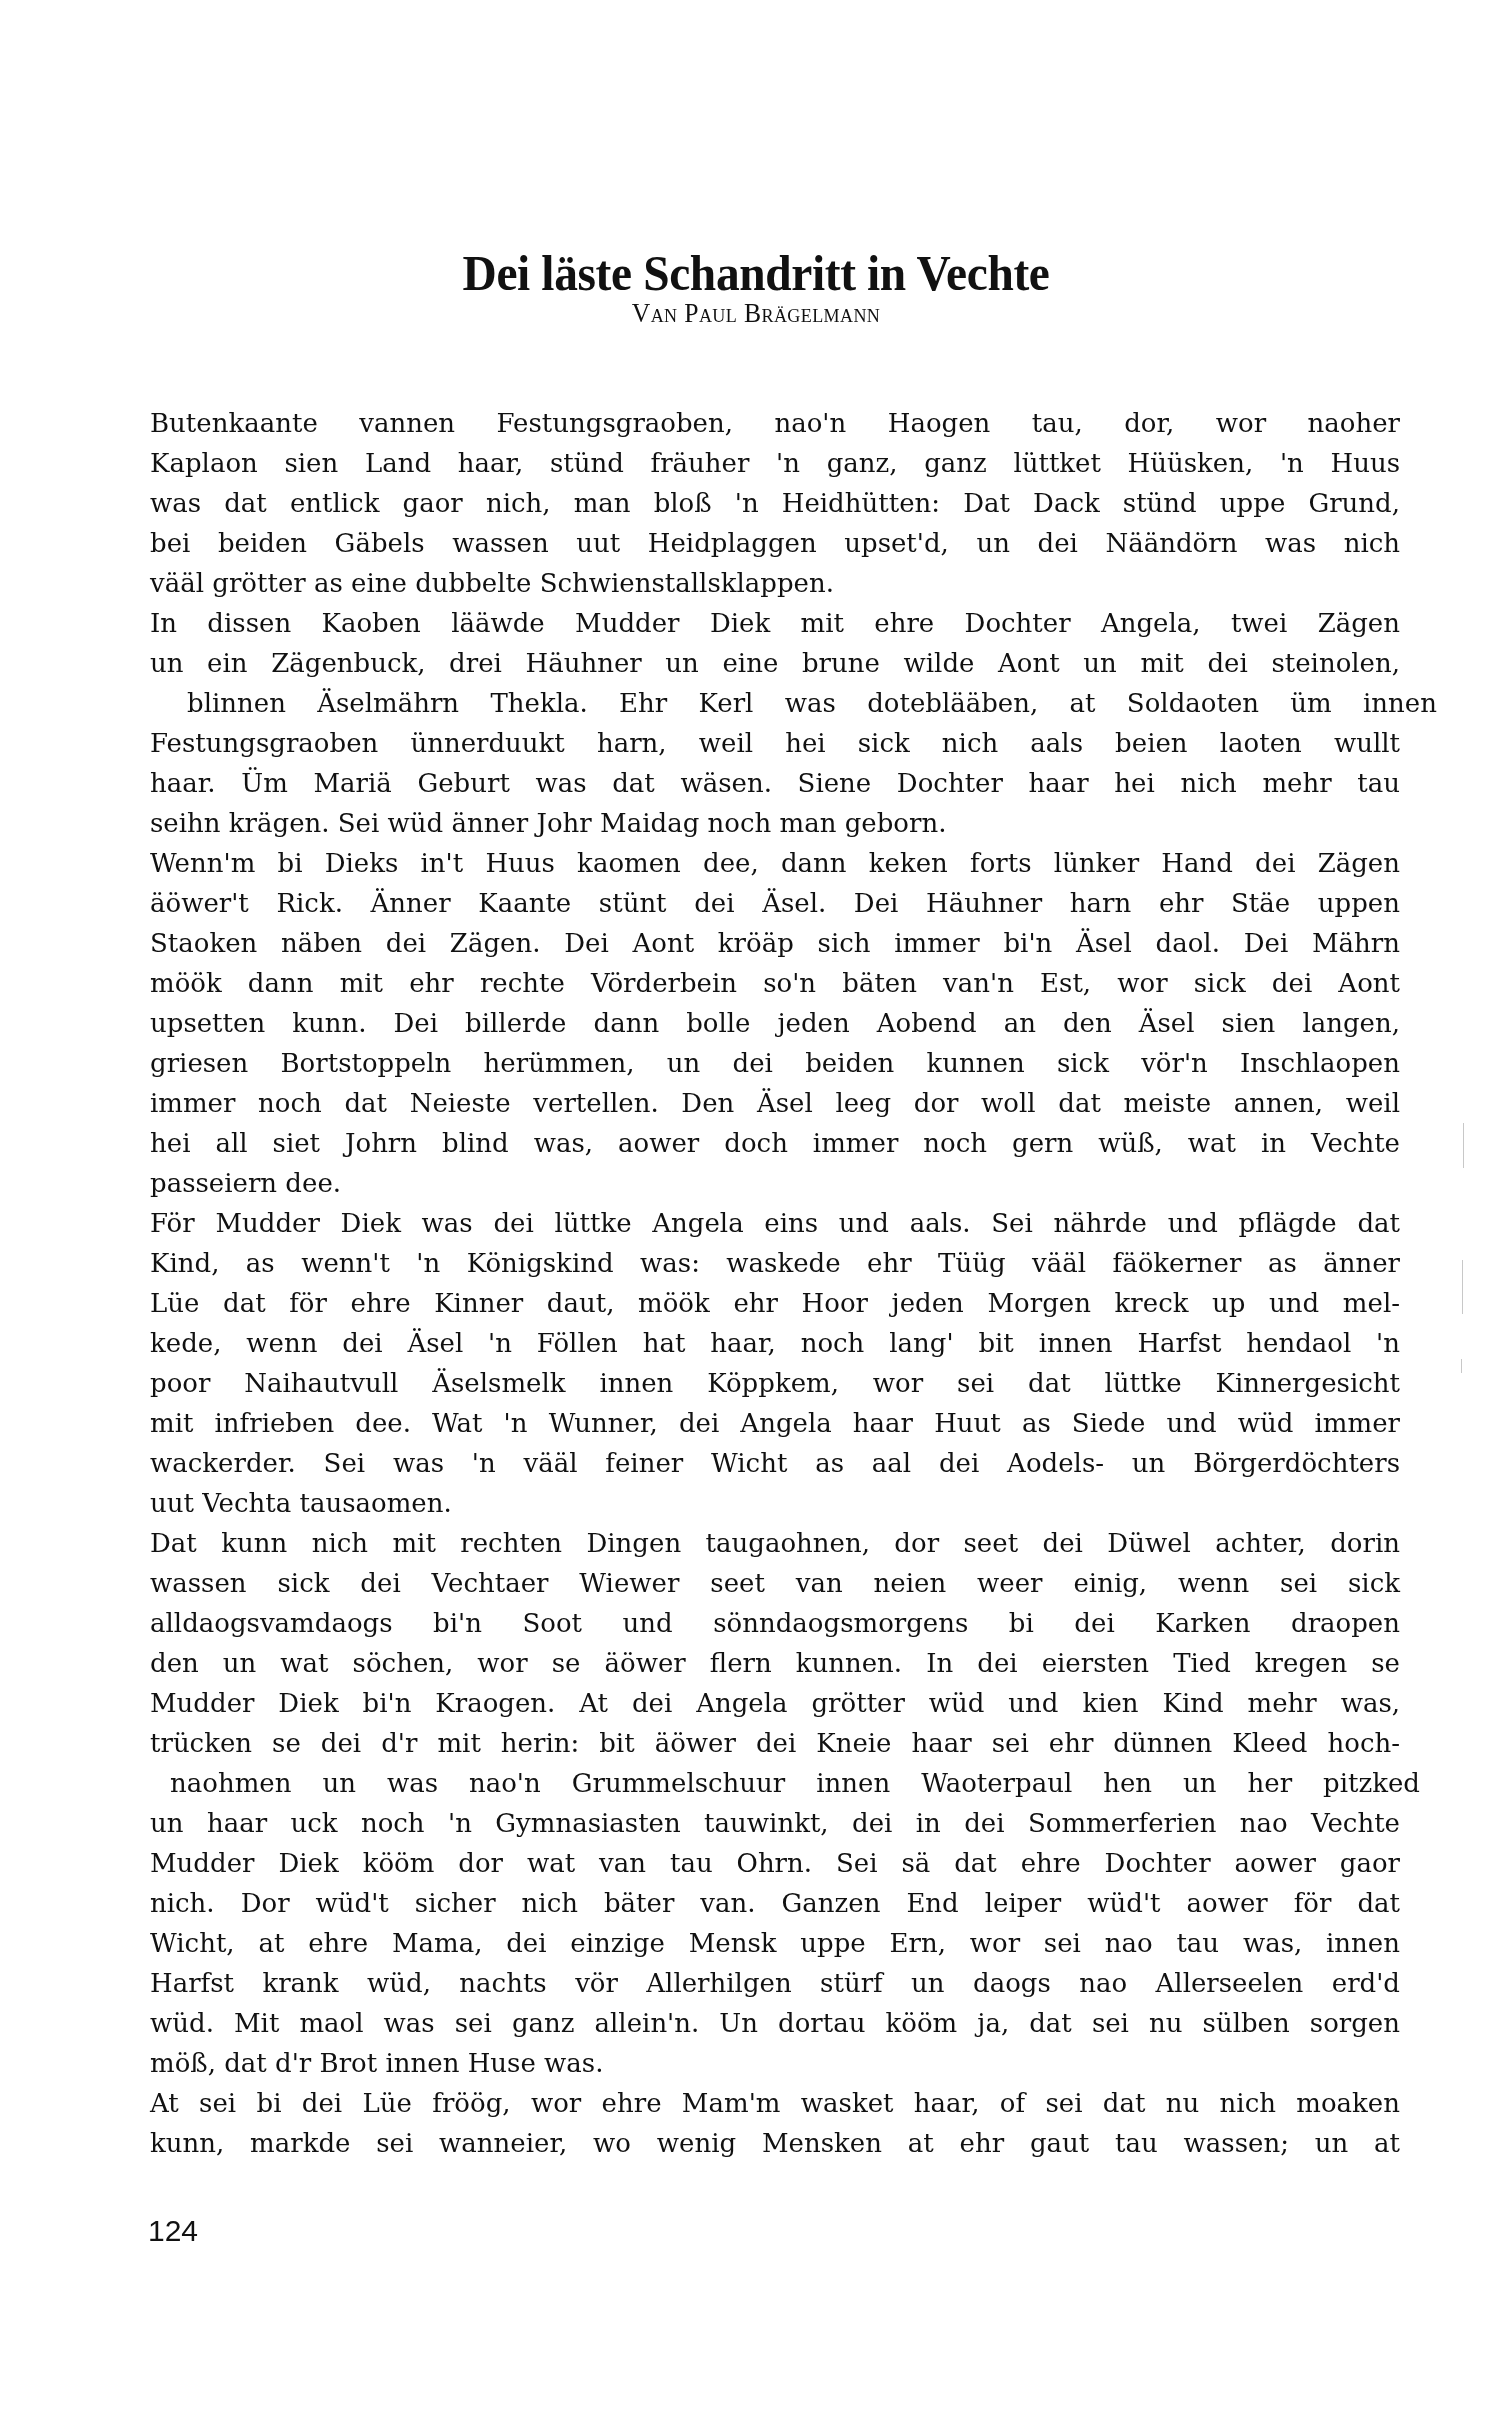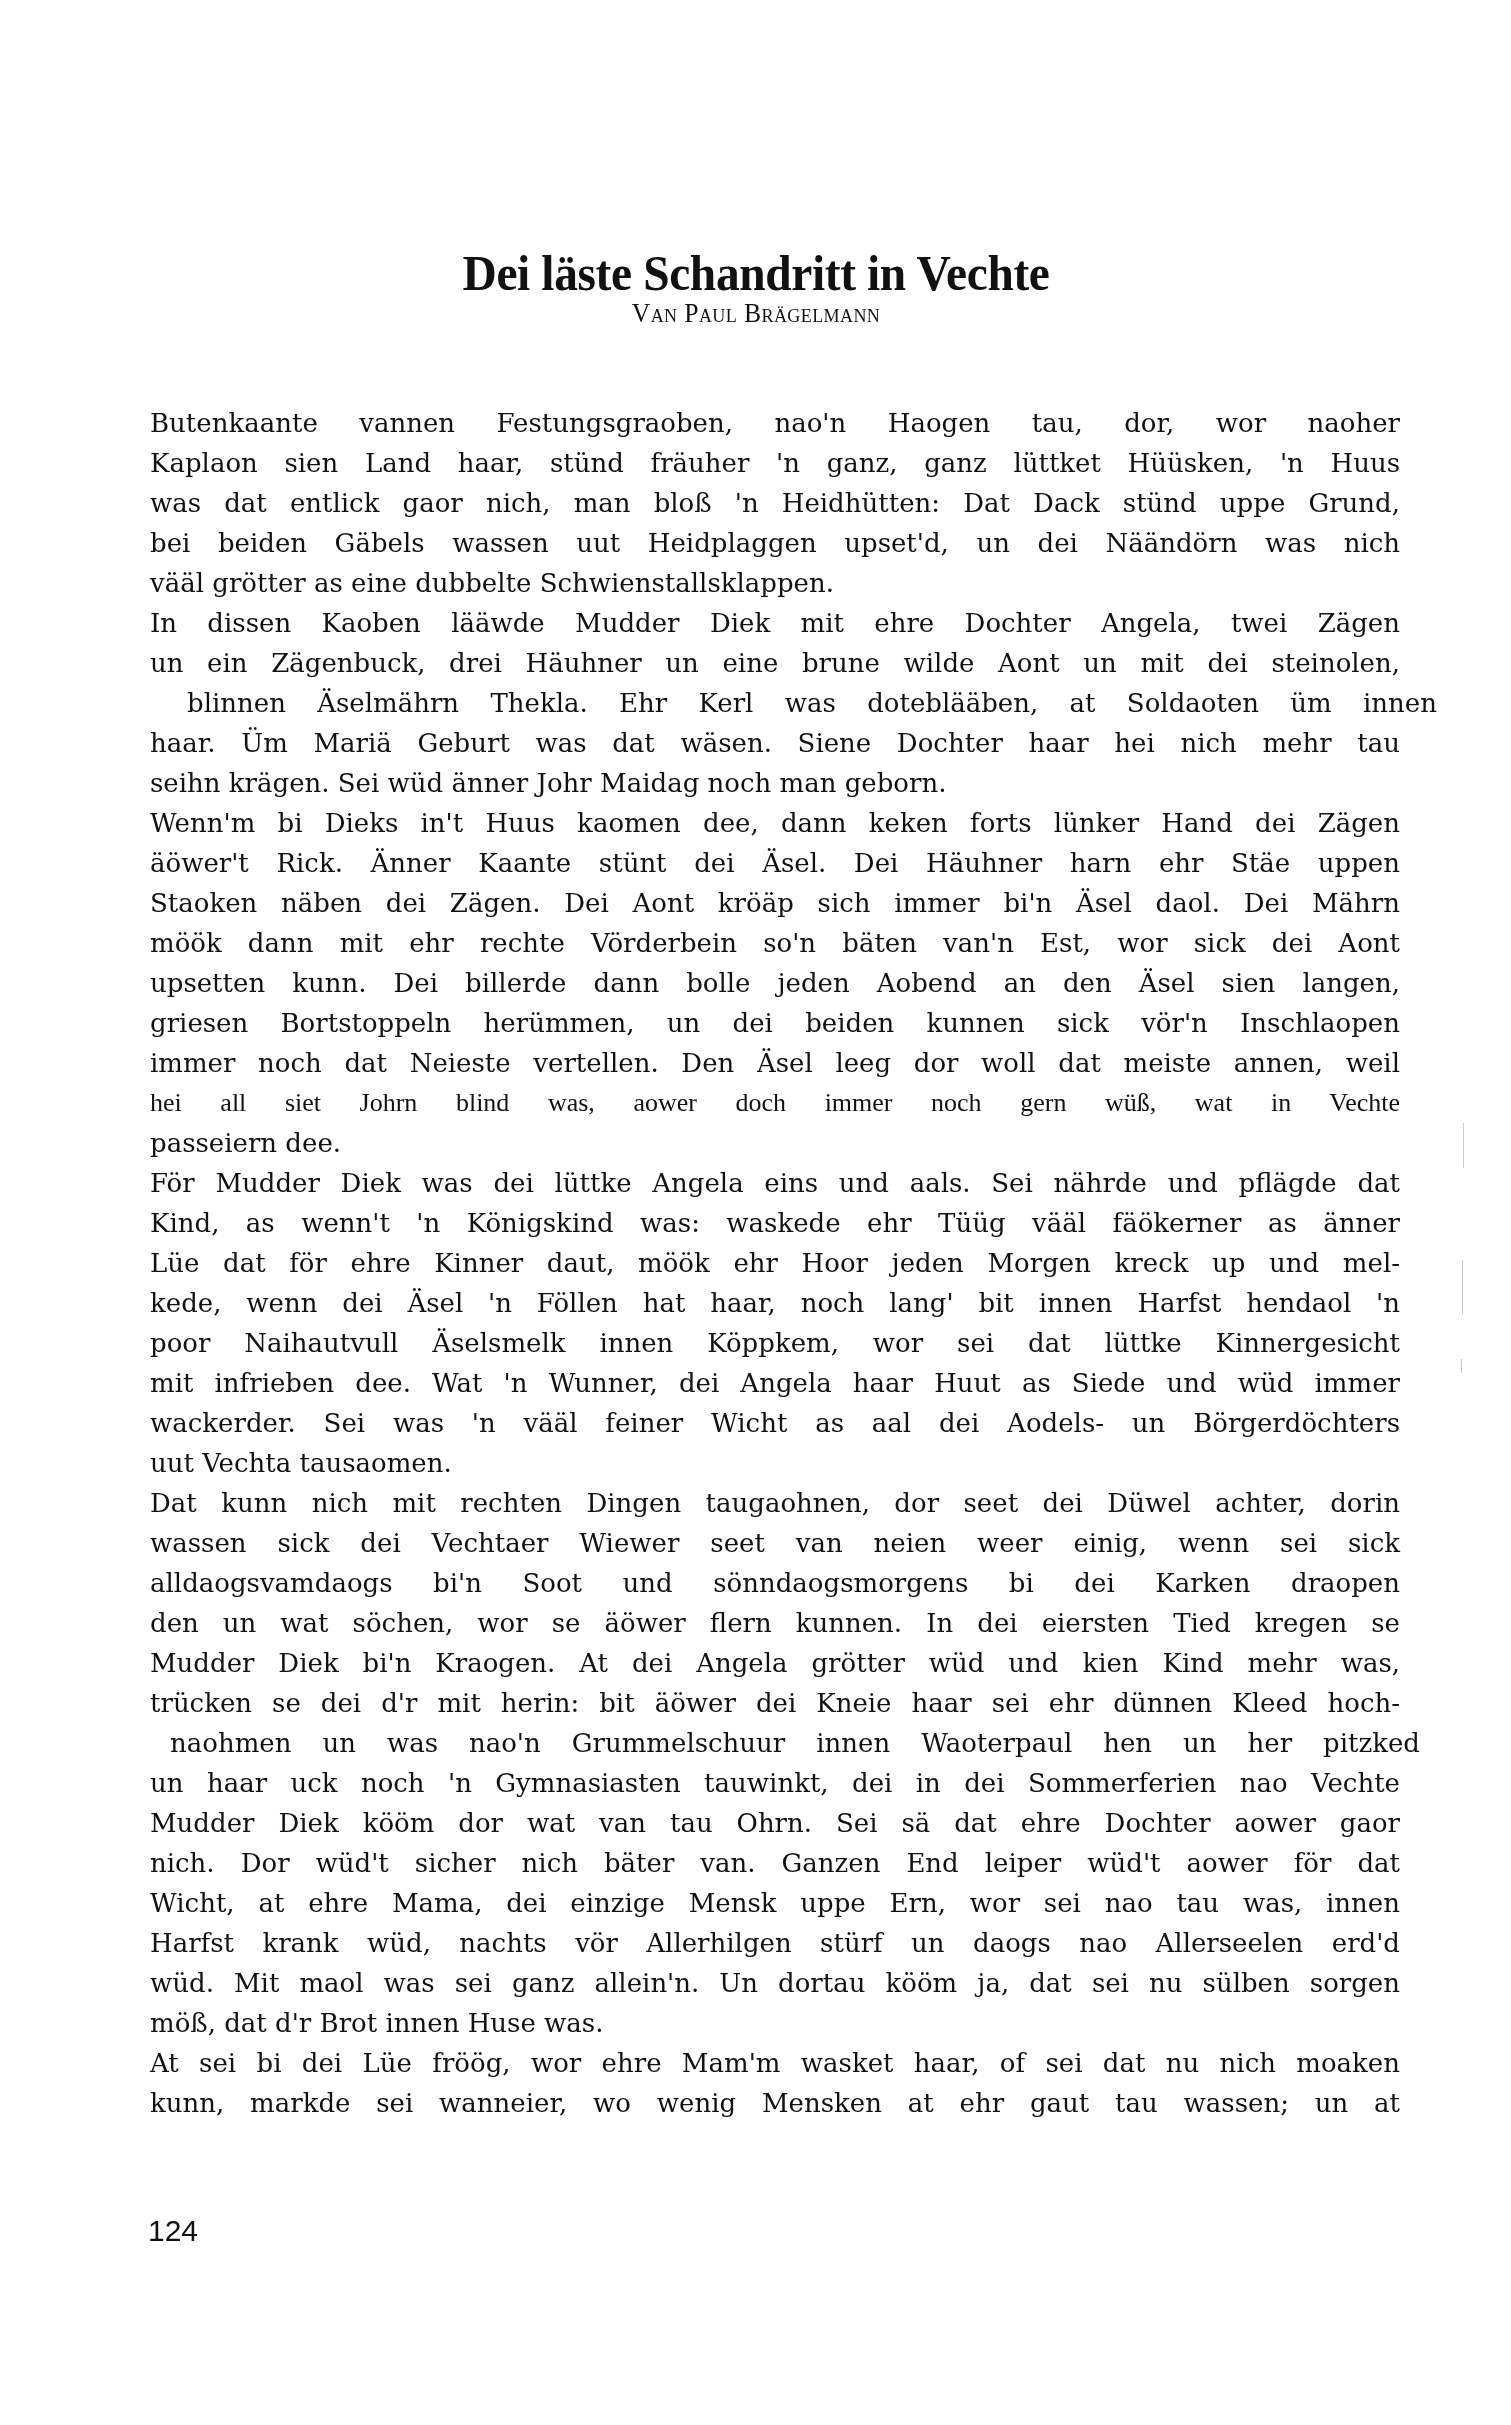--- a/index.html
+++ b/index.html
@@ -49,32 +49,33 @@
         <span class="line" style="display: block; width: 1250px;">Butenkaante vannen Festungsgraoben, nao'n Haogen tau, dor, wor naoher</span>
         <span class="line" style="display: block; width: 1250px;">Kaplaon sien Land haar, stünd fräuher 'n ganz, ganz lüttket Hüüsken, 'n Huus</span>
         <span class="line" style="display: block; width: 1250px;">was dat entlick gaor nich, man bloß 'n Heidhütten: Dat Dack stünd uppe Grund,</span>
         <span class="line" style="display: block; width: 1250px;">bei beiden Gäbels wassen uut Heidplaggen upset'd, un dei Näändörn was nich</span>
         <span class="line last" style="display: block; width: 1250px;">vääl grötter as eine dubbelte Schwienstallsklappen.</span>
       </div>
       <div class="paragraph">
         <span class="line" style="display: block; width: 1250px;">In dissen Kaoben lääwde Mudder Diek mit ehre Dochter Angela, twei Zägen</span>
         <span class="line" style="display: block; width: 1250px;">un ein Zägenbuck, drei Häuhner un eine brune wilde Aont un mit dei steinolen,</span>
         <span class="line" style="display: block; width: 1250px; margin-left: 37px;">blinnen Äselmährn Thekla. Ehr Kerl was doteblääben, at Soldaoten üm innen</span>
+        <span class="line" style="display: block; width: 1250px;">Festungsgraoben ünnerduukt harn, weil hei sick nich aals beien laoten wullt</span>
         <span class="line" style="display: block; width: 1250px;">haar. Üm Mariä Geburt was dat wäsen. Siene Dochter haar hei nich mehr tau</span>
         <span class="line last" style="display: block; width: 1250px;">seihn krägen. Sei wüd änner Johr Maidag noch man geborn.</span>
       </div>
       <div class="paragraph">
         <span class="line" style="display: block; width: 1250px;">Wenn'm bi Dieks in't Huus kaomen dee, dann keken forts lünker Hand dei Zägen</span>
         <span class="line" style="display: block; width: 1250px;">äöwer't Rick. Änner Kaante stünt dei Äsel. Dei Häuhner harn ehr Stäe uppen</span>
         <span class="line" style="display: block; width: 1250px;">Staoken näben dei Zägen. Dei Aont kröäp sich immer bi'n Äsel daol. Dei Mährn</span>
         <span class="line" style="display: block; width: 1250px;">möök dann mit ehr rechte Vörderbein so'n bäten van'n Est, wor sick dei Aont</span>
         <span class="line" style="display: block; width: 1250px;">upsetten kunn. Dei billerde dann bolle jeden Aobend an den Äsel sien langen,</span>
         <span class="line" style="display: block; width: 1250px;">griesen Bortstoppeln herümmen, un dei beiden kunnen sick vör'n Inschlaopen</span>
         <span class="line" style="display: block; width: 1250px;">immer noch dat Neieste vertellen. Den Äsel leeg dor woll dat meiste annen, weil</span>
-        <span class="line" style="display: block; width: 1250px; font-family: Liberation Serif, serif;">hei all siet Johrn blind was, aower doch immer noch gern wüß, wat in Vechte</span>
+        <span class="line" style="display: block; width: 1250px;">hei all siet Johrn blind was, aower doch immer noch gern wüß, wat in Vechte</span>
         <span class="line last" style="display: block; width: 1250px;">passeiern dee.</span>
       </div>
       <div class="paragraph">
         <span class="line" style="display: block; width: 1250px;">För Mudder Diek was dei lüttke Angela eins und aals. Sei nährde und pflägde dat</span>
         <span class="line" style="display: block; width: 1250px;">Kind, as wenn't 'n Königskind was: waskede ehr Tüüg vääl fäökerner as änner</span>
         <span class="line" style="display: block; width: 1250px;">Lüe dat för ehre Kinner daut, möök ehr Hoor jeden Morgen kreck up und mel-</span>
         <span class="line" style="display: block; width: 1250px;">kede, wenn dei Äsel 'n Föllen hat haar, noch lang' bit innen Harfst hendaol 'n</span>
         <span class="line" style="display: block; width: 1250px;">poor Naihautvull Äselsmelk innen Köppkem, wor sei dat lüttke Kinnergesicht</span>
         <span class="line" style="display: block; width: 1250px;">mit infrieben dee. Wat 'n Wunner, dei Angela haar Huut as Siede und wüd immer</span>
         <span class="line" style="display: block; width: 1250px;">wackerder. Sei was 'n vääl feiner Wicht as aal dei Aodels- un Börgerdöchters</span>

